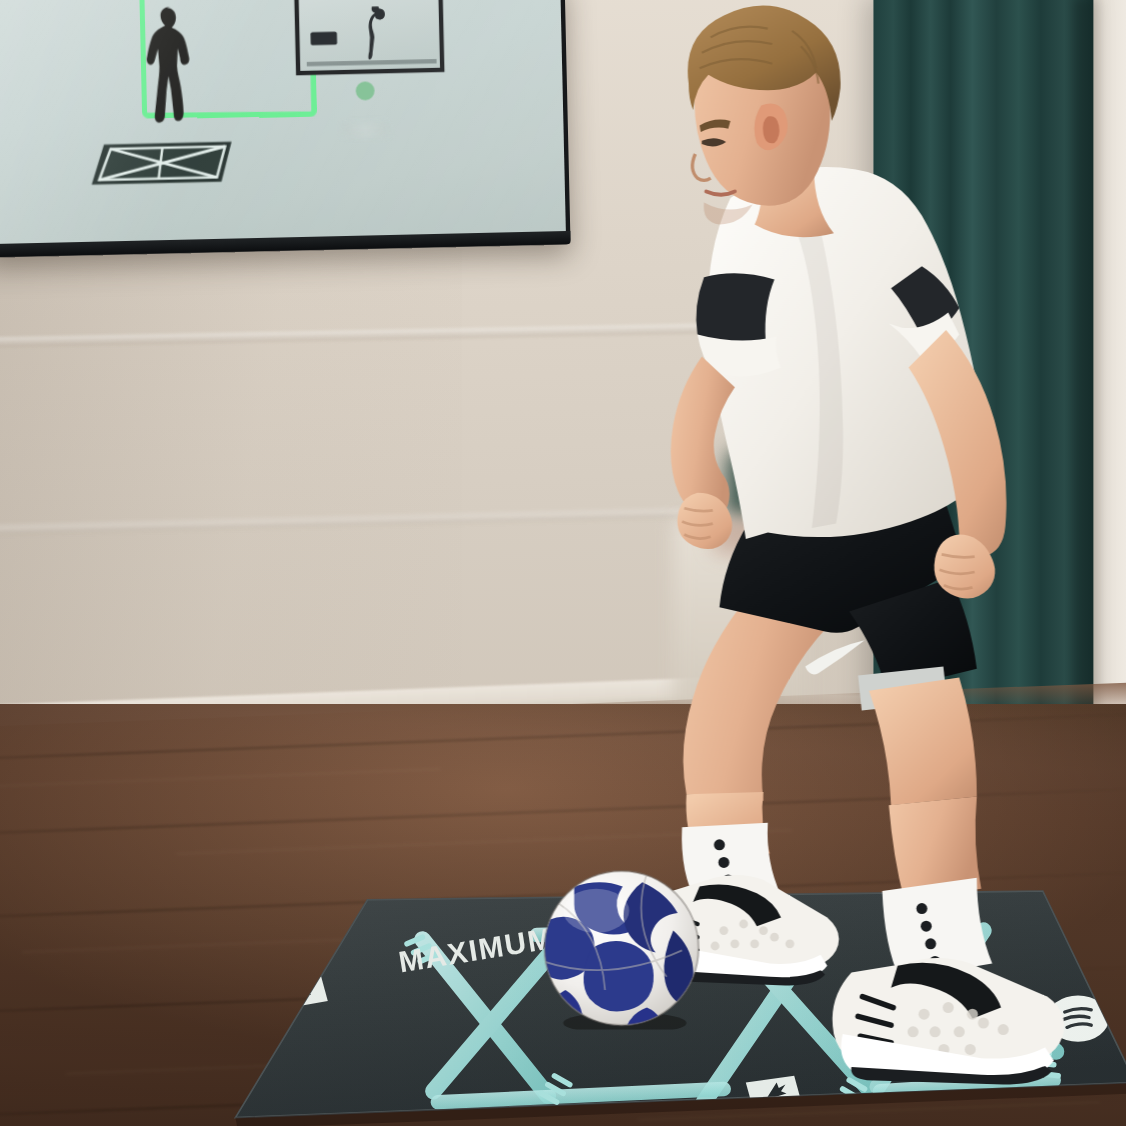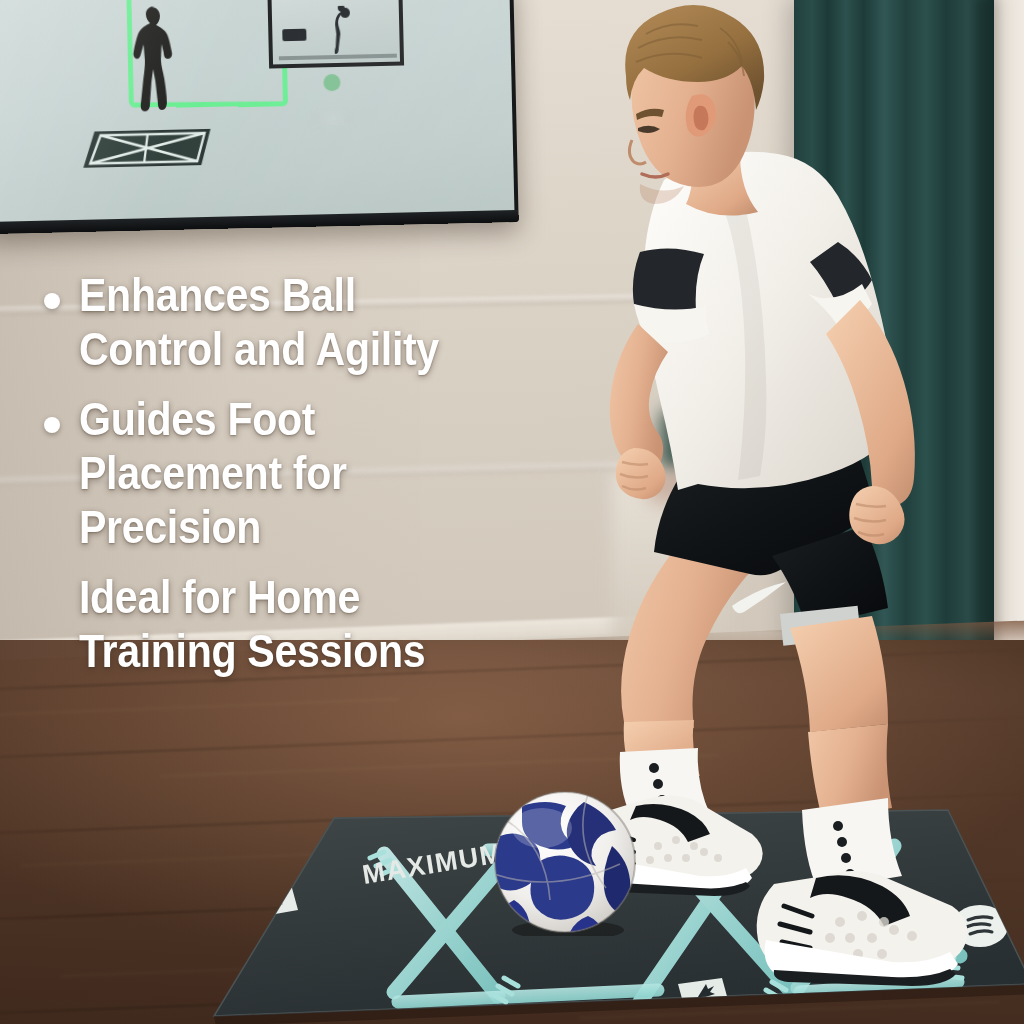--- a/index.html
+++ b/index.html
@@ -526,36 +526,14 @@
         <path fill="#2c3a8c" d="M46 74 q20 -12 40 -2 q18 10 16 32 q-2 20 -22 26 q-22 6 -36 -10 q-12 -16 2 -46 z"></path>
         <path fill="#27328a" d="M22 112 q16 10 16 30 l-30 -4 q-4 -16 14 -26 z"></path>
         <path fill="#27328a" d="M96 128 q14 6 14 20 l-34 2 q4 -16 20 -22 z"></path>
         <path fill="none" stroke="#b8b5b0" stroke-width="1.6" opacity="0.55" d="M14 32 q40 26 44 80 M96 6 q-16 50 18 94 M2 86 q60 20 126 -10"></path>
       </g>
       <circle cx="73" cy="74" r="70" fill="none" stroke="rgba(120,115,110,0.45)" stroke-width="2"></circle>
       <ellipse cx="50" cy="40" rx="30" ry="20" fill="rgba(255,255,255,0.22)"></ellipse>
     </svg>
   </div>
 
-  <div class="copy">
-
-    <div class="bullet-row">
-      <span class="dot"></span>
-      <span class="btext">Enhances Ball
-Control and Agility</span>
-    </div>
-
-    <div class="bullet-row">
-      <span class="dot"></span>
-      <span class="btext">Guides Foot
-Placement for
-Precision</span>
-    </div>
-
-    <div class="plain-row">
-      <span class="dot spacer"></span>
-      <span class="btext">Ideal for Home
-Training Sessions</span>
-    </div>
-
-  </div>
 
 </div>
 
 </body></html>

